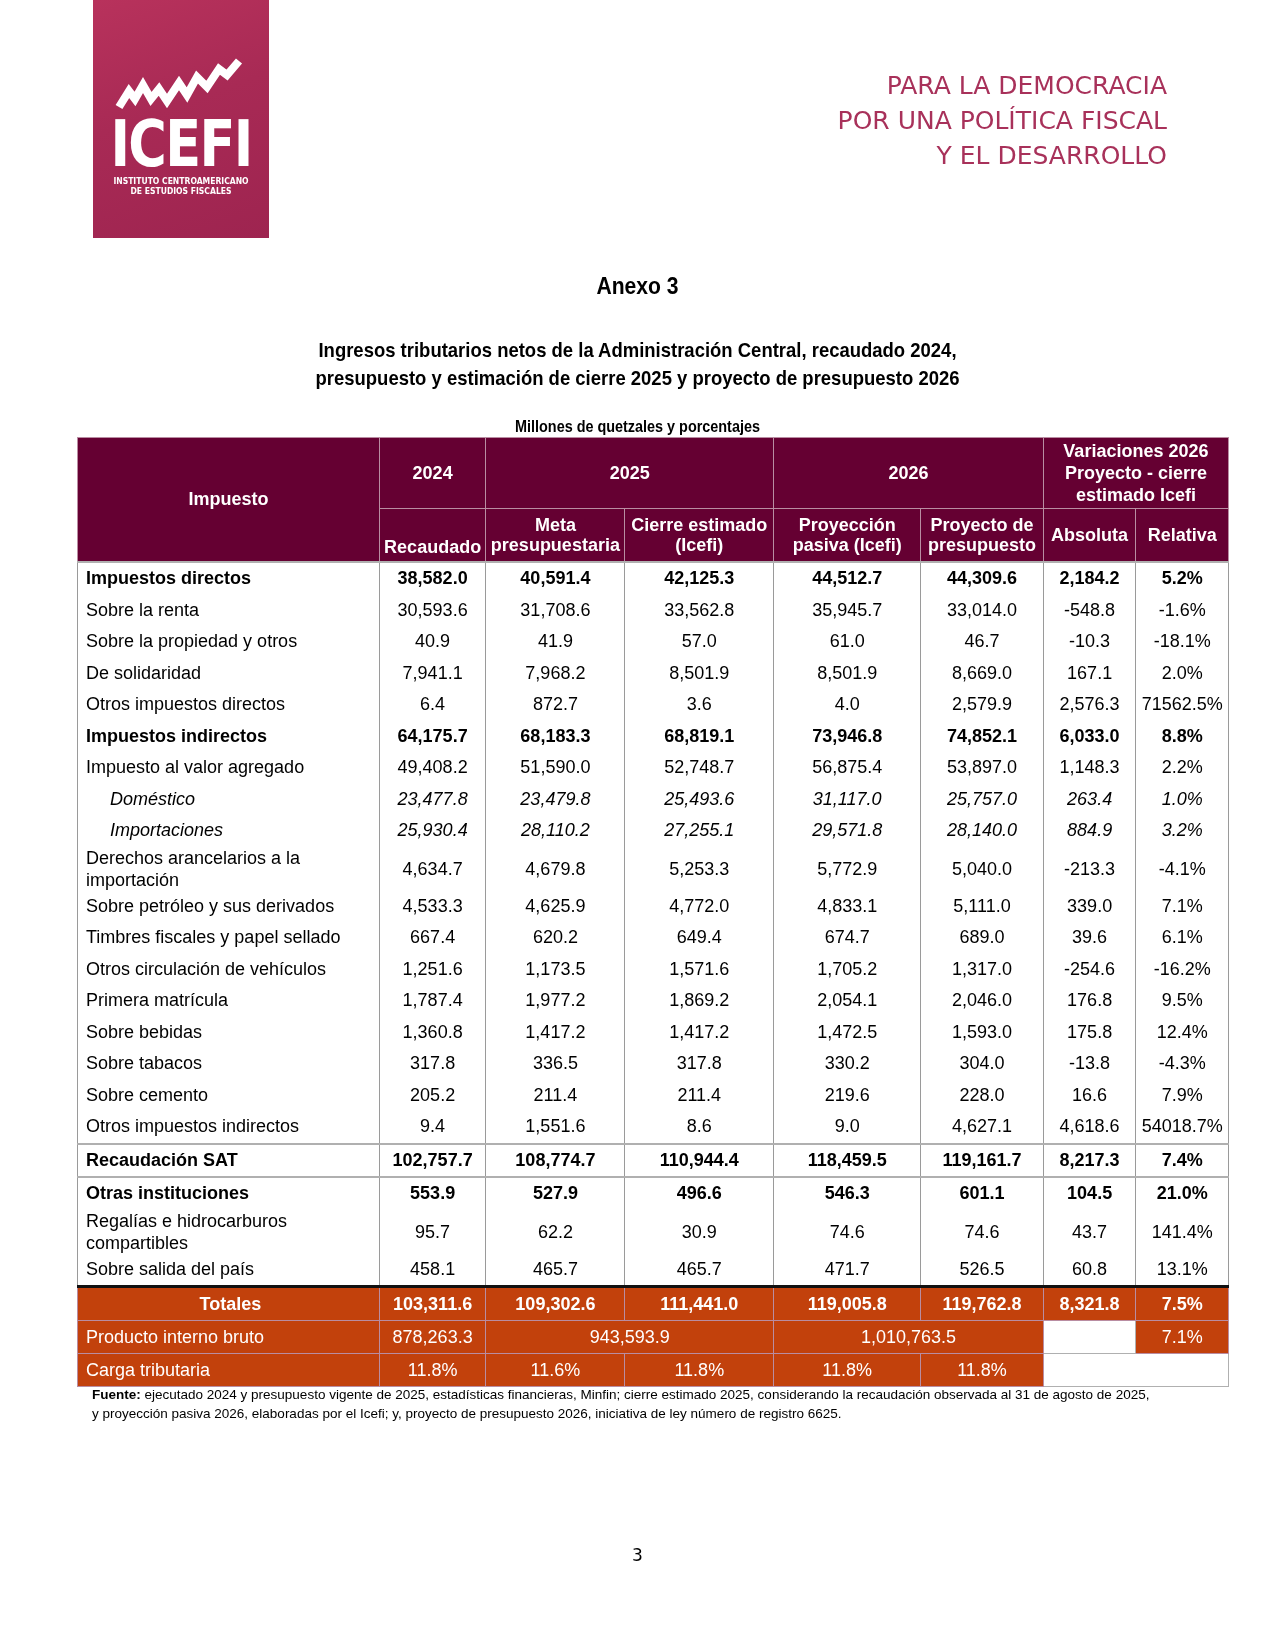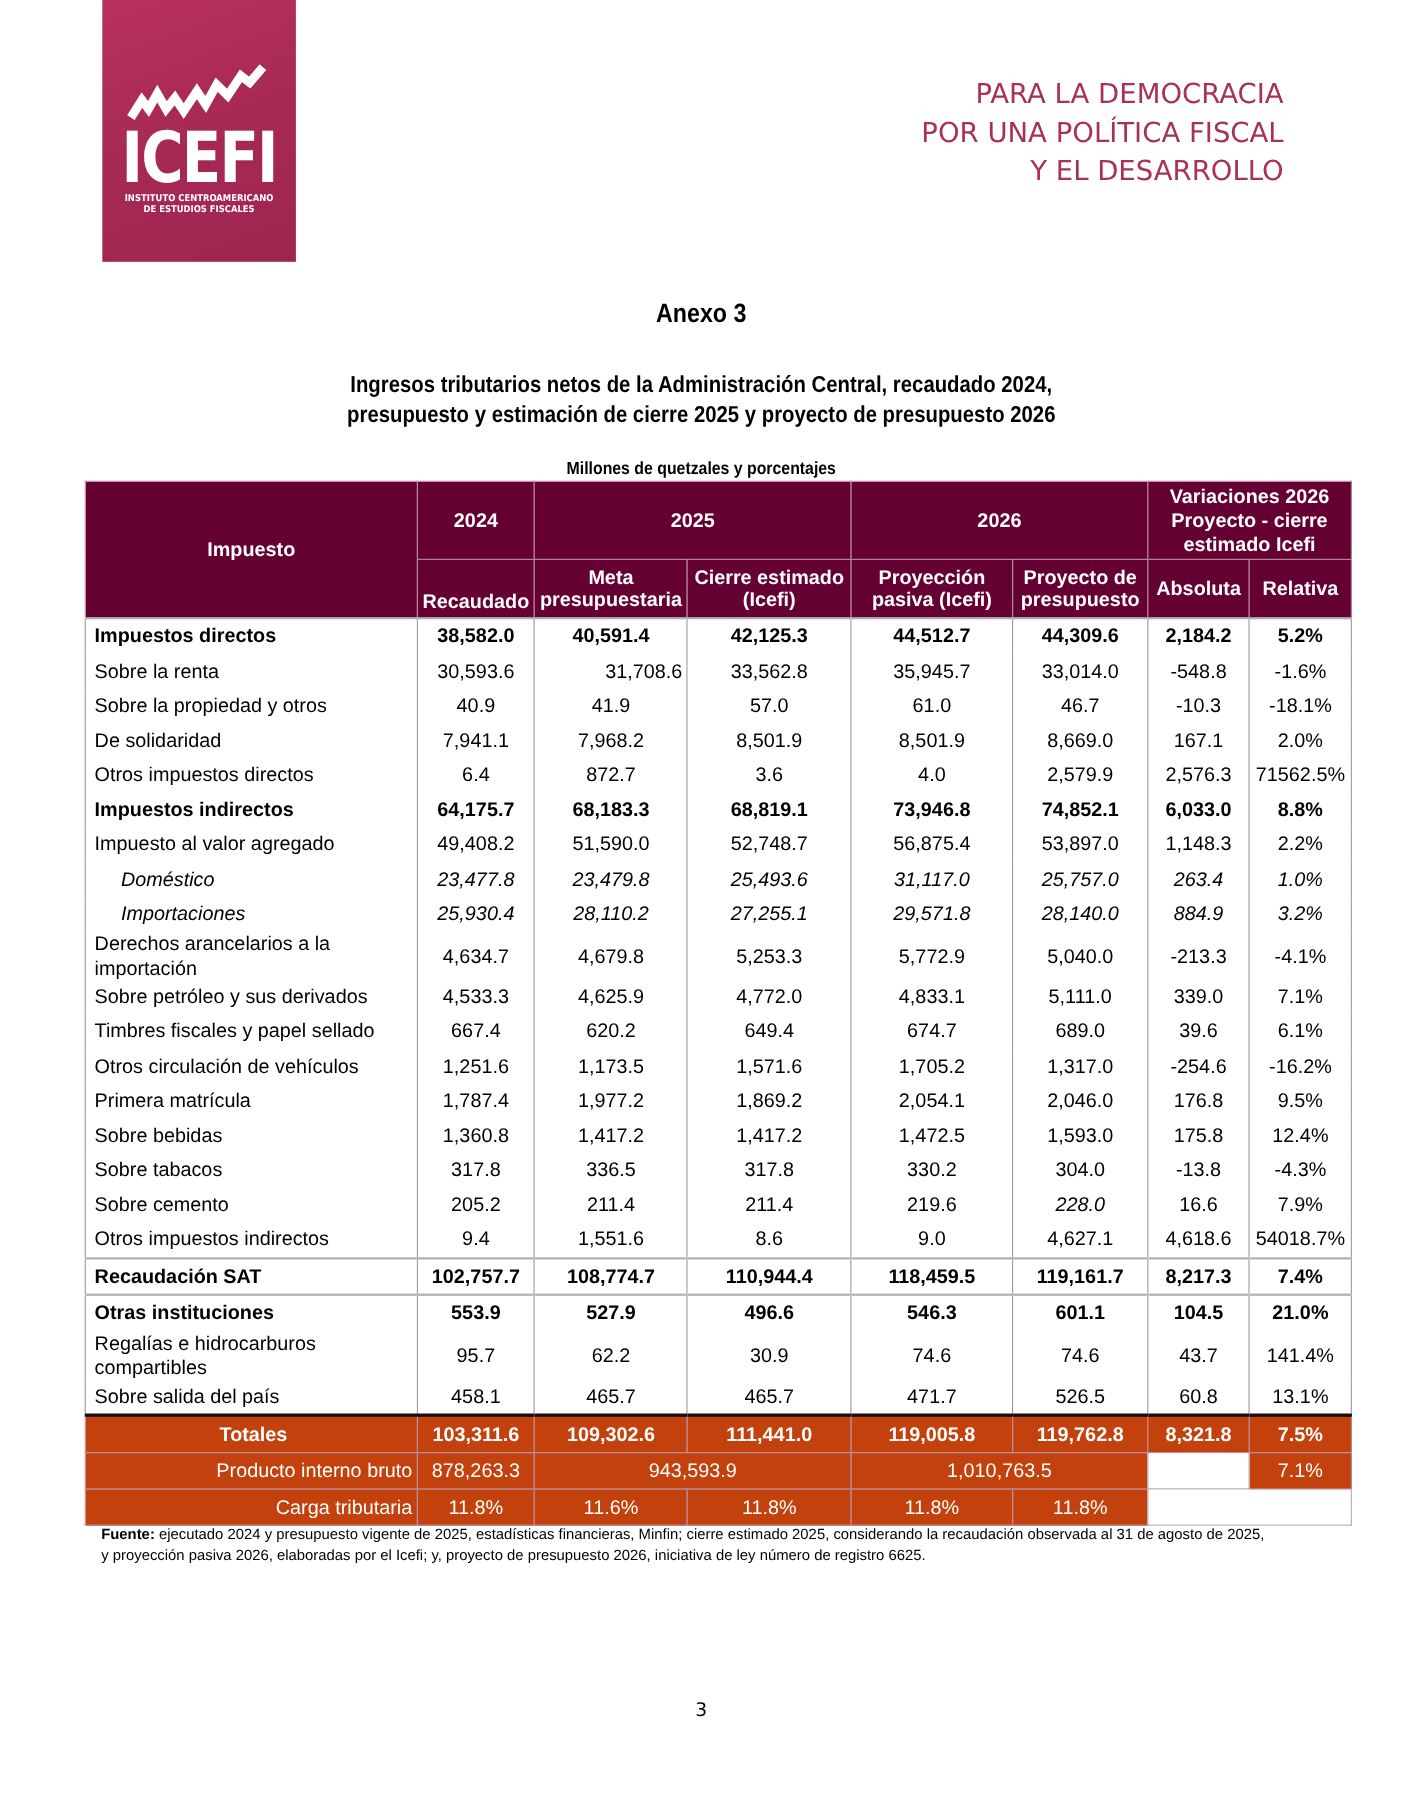--- a/index.html
+++ b/index.html
@@ -30,21 +30,21 @@
   .hd th.sub { height: 48px; line-height: 20px; }
   tbody.body td { height: 31.5px; border-left: 1px solid #9a9a9a; border-right: 1px solid #9a9a9a; }
   tbody.body td.lbl { text-align: left; padding-left: 8px; }
   tr.bold td { font-weight: bold; }
   tr.ital td { font-style: italic; }
   tr.ital td.lbl { padding-left: 32px; }
   tr.two td { height: 44px; line-height: 22px; }
   tr.topline td { border-top: 2px solid #b0b0b0; }
   tr.sepline td { border-top: 2px solid #b0b0b0; }
   tr.foot td { background: #c2410c; color: #fff; height: 32px; border: 1px solid #b98da2; }
-  tr.foot td.lbl { text-align: right; padding-left: 8px; }
+  tr.foot td.lbl { text-align: left; padding-left: 8px; }
   tr.foot.totales td { border-top: 3px solid #111; font-weight: bold; }
   tr.foot.totales td.lbl { text-align: center; }
   td.blank { background: #ffffff !important; border: 1px solid #b0b0b0 !important; }
   .w-lbl { width: 300px; }
   .source { position: absolute; left: 92px; top: 1385px; width: 1120px; font-size: 13.5px; line-height: 19px; }
   .page-num { position: absolute; left: 0; width: 1275px; top: 1545px; text-align: center;
               font-family: "DejaVu Sans", sans-serif; font-size: 17px; }
 </style>
 </head>
 <body>
@@ -125,21 +125,21 @@
         <td style="border-left: none;">40,591.4</td>
         <td>42,125.3</td>
         <td style="border-left: none;">44,512.7</td>
         <td style="border-right: 1px solid rgb(154, 154, 154); margin-top: 36px;">44,309.6</td>
         <td>2,184.2</td>
         <td style="border-left: none;">5.2%</td>
       </tr>
       <tr>
         <td class="lbl">Sobre la renta</td>
         <td>30,593.6</td>
-        <td style="border-left: none; text-align: right;">31,708.6</td>
+        <td style="border-left: none;">31,708.6</td>
         <td>33,562.8</td>
         <td style="border-left: none;">35,945.7</td>
         <td style="border-right: 1px solid rgb(154, 154, 154);">33,014.0</td>
         <td>-548.8</td>
         <td style="border-left: none;">-1.6%</td>
       </tr>
       <tr>
         <td class="lbl">Sobre la propiedad y otros</td>
         <td>40.9</td>
         <td style="border-left: none;">41.9</td>
@@ -281,21 +281,21 @@
         <td style="border-right: 1px solid rgb(154, 154, 154);">304.0</td>
         <td>-13.8</td>
         <td style="border-left: none; text-align: center;">-4.3%</td>
       </tr>
       <tr>
         <td class="lbl">Sobre cemento</td>
         <td>205.2</td>
         <td style="border-left: none;">211.4</td>
         <td>211.4</td>
         <td style="border-left: none;">219.6</td>
-        <td style="border-right: 1px solid rgb(154, 154, 154); font-style: italic;">228.0</td>
+        <td style="border-right: 1px solid rgb(154, 154, 154);">228.0</td>
         <td>16.6</td>
         <td style="border-left: none;">7.9%</td>
       </tr>
       <tr>
         <td class="lbl">Otros impuestos indirectos</td>
         <td>9.4</td>
         <td style="border-left: none;">1,551.6</td>
         <td>8.6</td>
         <td style="border-left: none;">9.0</td>
         <td style="border-right: 1px solid rgb(154, 154, 154);">4,627.1</td>

